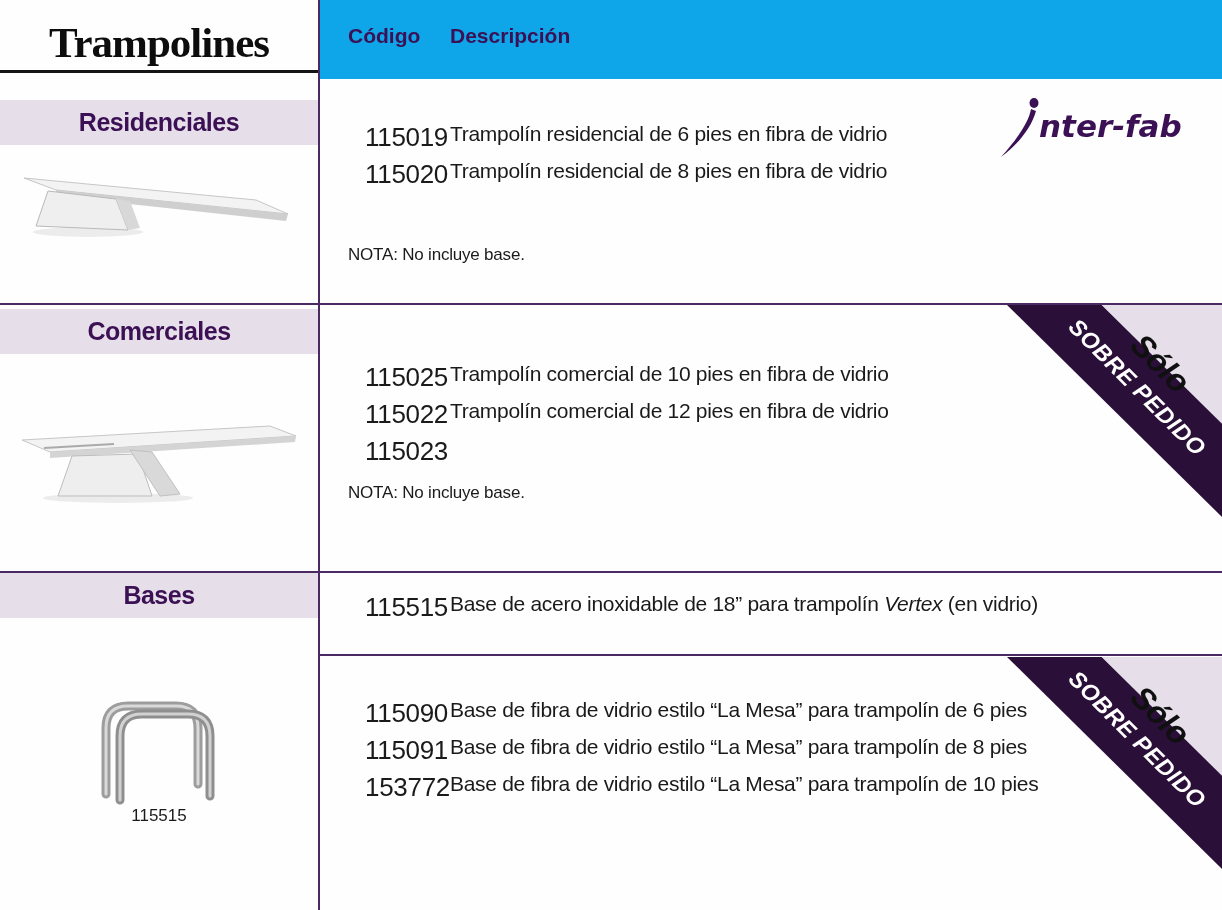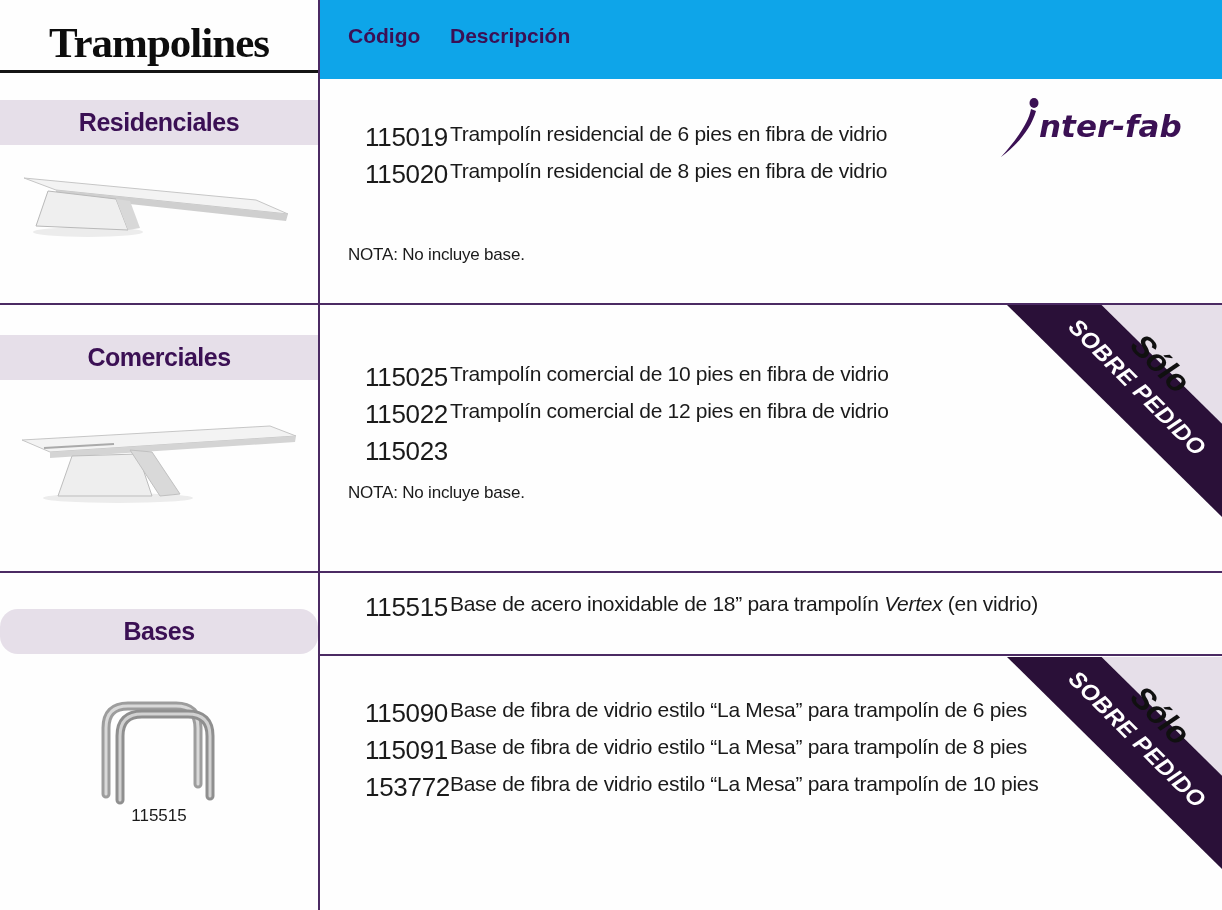--- a/index.html
+++ b/index.html
@@ -19,22 +19,22 @@
   .page-title{
     position:absolute;left:0;top:18px;width:318px;margin:0;text-align:center;
     font-size:43px;font-weight:bold;letter-spacing:-1px;color:#0d0d0d;font-family:Liberation Serif, serif;
   }
   .band{
     position:absolute;left:0;width:318px;height:45px;background:#e6dfe9;
     display:flex;align-items:center;justify-content:center;
     font-size:25px;font-weight:bold;color:#3b1054;letter-spacing:-0.5px;
   }
   .band-res{top:76px;margin-top:24px;}
-  .band-com{top:309px;margin-top:26px;}
-  .band-bas{top:609px;border-radius:18px;}
+  .band-com{top:309px;}
+  .band-bas{top:573px;}
   .product-img{position:absolute;}
   .img-res{left:18px;top:148px;}
   .img-com{left:18px;top:398px;}
   .img-bas{left:78px;top:678px;}
   .img-caption{
     position:absolute;left:0;top:806px;width:318px;text-align:center;
     font-size:17px;color:#1a1a1a;
   }
   
   .table-header{

